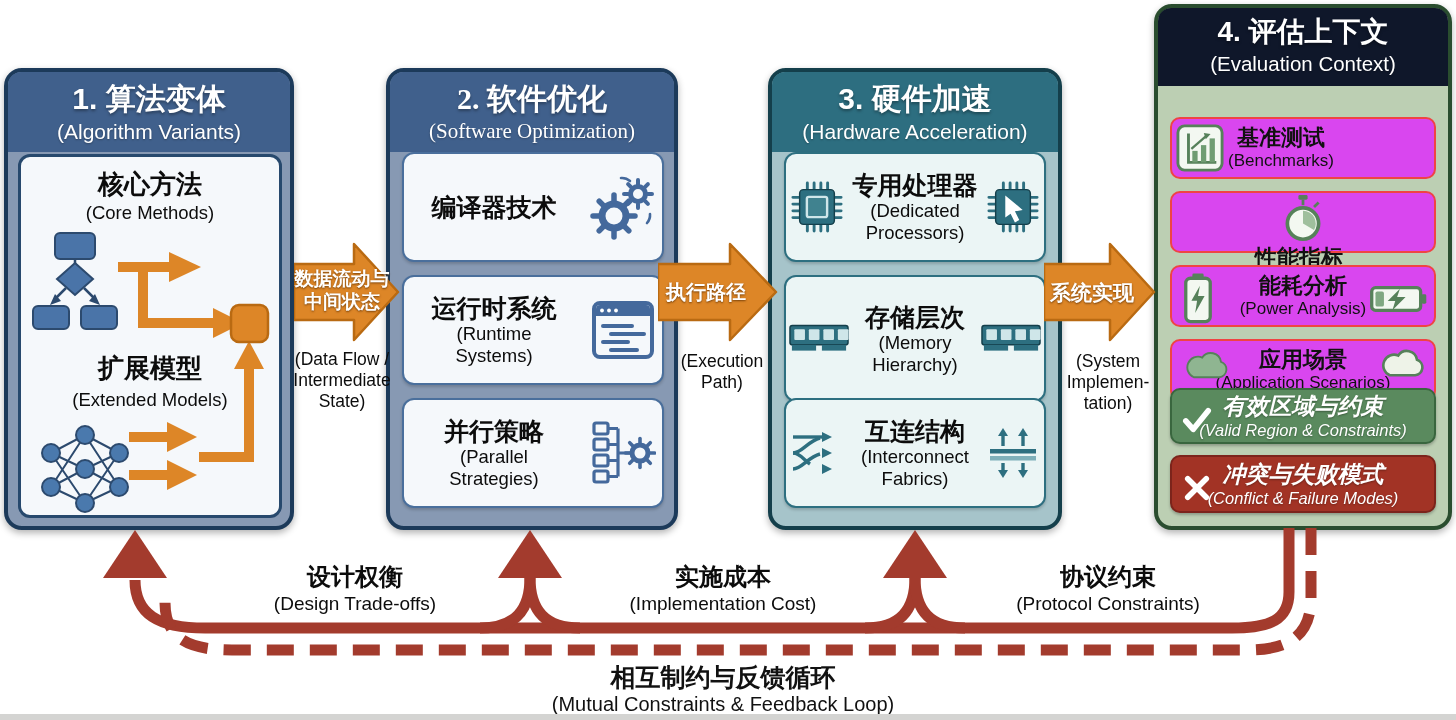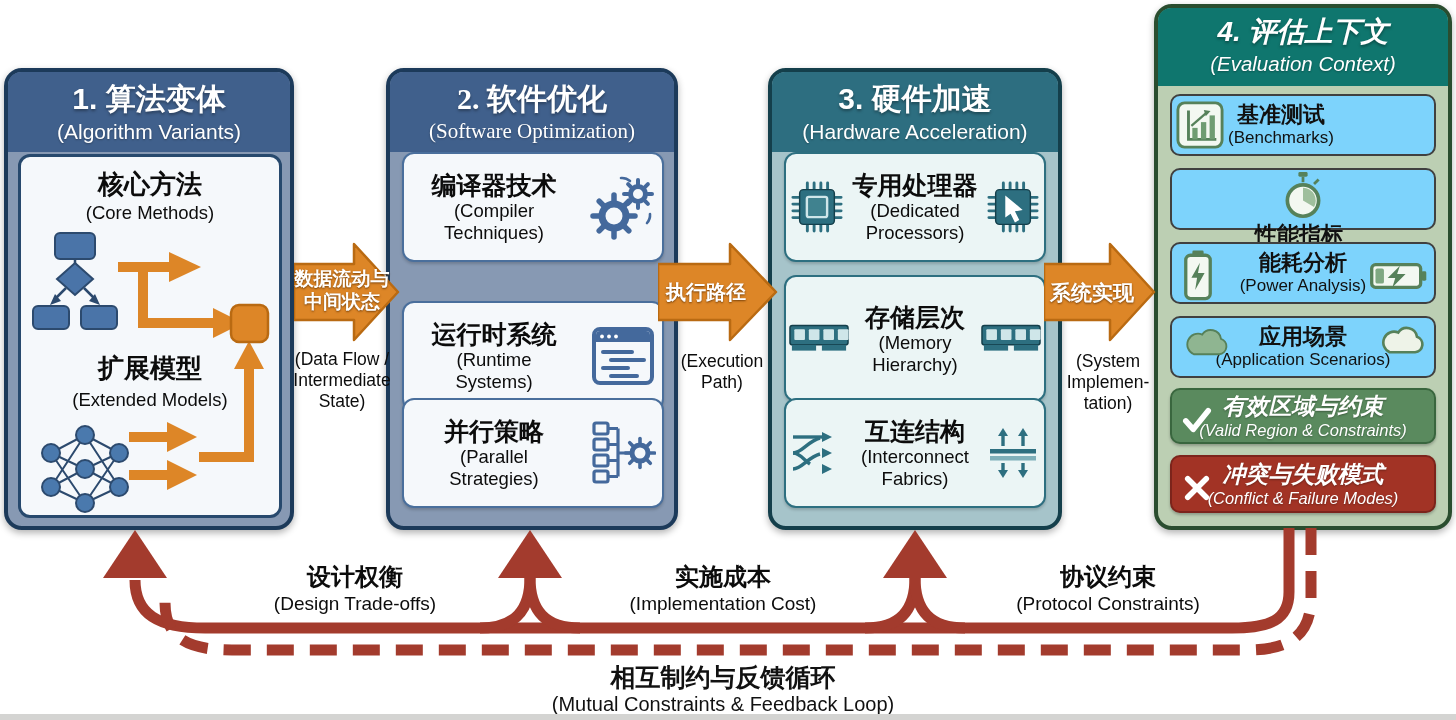--- a/index.html
+++ b/index.html
@@ -13,28 +13,28 @@
   .stage-header{position:absolute;left:0;right:0;top:0;text-align:center;color:#fff;
                 border-radius:13px 13px 0 0;}
   .stage-title{font-weight:bold;font-size:30px;line-height:38px;padding-top:8px;
                text-shadow:0 2px 3px rgba(0,0,0,.35);}
   .stage-sub{font-size:21px;line-height:27px;text-shadow:0 1px 2px rgba(0,0,0,.3);}
   .s12{background:#8799b3;border-color:#1c3a5a;}
   .s12 .stage-header{background:#40608c;}
   .s3{background:#a6c4ca;border-color:#143f4b;}
   .s3 .stage-header{background:#2d6e80;}
   .s4{background:#bccfb3;border-color:#2a4d2f;}
-  .s4 .stage-header{background:#0f766e;font-style:italic;}
+  .s4 .stage-header{background:#0f172a;}
   
   .panel1{position:absolute;background:#f5f8fb;border:3px solid #27496d;border-radius:12px;}
   .card{position:absolute;box-sizing:border-box;border-radius:12px;display:flex;align-items:center;
         box-shadow:0 2px 3px rgba(0,0,0,.18);}
   .card-b{background:#f5f8fb;border:2.5px solid #4a6f9c;}
   .card-t{background:#ebf5f5;border:2.5px solid #2d6f80;}
-  .card-g{background:#7dd3fc;border:2px solid #404040;}
+  .card-g{background:#d946ef;border:2px solid #ef4444;margin-top:23px;}
   .card .txt{flex:1;text-align:center;}
   .zh{font-weight:bold;font-size:25px;line-height:30px;color:#0c0c0c;}
   .en{font-size:18.5px;line-height:22px;color:#0c0c0c;}
   .icon-col{display:flex;align-items:center;justify-content:center;}
   
   .g-item{position:absolute;box-sizing:border-box;border-radius:10px;}
   .g-title{font-weight:bold;font-size:22px;line-height:26px;text-align:center;}
   .g-sub{font-size:17px;line-height:20px;text-align:center;white-space:nowrap;}
   .badge{position:absolute;box-sizing:border-box;border-radius:10px;color:#fff;text-align:center;
          box-shadow:0 2px 3px rgba(0,0,0,.25);font-style:italic;}
@@ -118,22 +118,20 @@
   </div>
 
   <div class="stage s12" style="left:386px;top:68px;width:292px;height:462px;">
     <div class="stage-header" style="height:80px;font-family:Liberation Serif, serif;">
       <div class="stage-title">2. 软件优化</div>
       <div class="stage-sub">(Software Optimization)</div>
     </div>
     <div class="card card-b" style="left:12px;top:80px;width:262px;height:110px;">
       <div class="txt">
         <div class="zh">编译器技术</div>
-        <div class="en pre">(Compiler
-Techniques)</div>
       </div>
       <div class="icon-col" style="width:78px;">
         <svg width="70" height="70" viewBox="0 0 70 70">
           <g stroke="#44699c" fill="none" stroke-linecap="round">
             <circle cx="26" cy="44" r="12" stroke-width="7"></circle>
             <g stroke-width="5.5">
               <line x1="41" y1="44" x2="47" y2="44"></line>
                 <line x1="36.6" y1="54.6" x2="40.8" y2="58.8"></line>
               <line x1="26" y1="59" x2="26" y2="65"></line>
                 <line x1="15.4" y1="54.6" x2="11.2" y2="58.8"></line>
@@ -152,21 +150,21 @@
                 <line x1="43.3" y1="28.7" x2="40.1" y2="31.9"></line>
               <line x1="43.3" y1="15.3" x2="40.1" y2="12.1"></line>
                 <line x1="56.7" y1="15.3" x2="59.9" y2="12.1"></line>
             </g>
             <path d="M33 6 a12 12 0 0 1 9 3" stroke-width="2.6"></path>
             <path d="M62 42 a12 12 0 0 1 -3 9" stroke-width="2.6"></path>
           </g>
         </svg>
       </div>
     </div>
-    <div class="card card-b" style="left:12px;top:203px;width:262px;height:110px;margin-top:26px;">
+    <div class="card card-b" style="left:12px;top:203px;width:262px;height:110px;">
       <div class="txt">
         <div class="zh">运行时系统</div>
         <div class="en pre">(Runtime
 Systems)</div>
       </div>
       <div class="icon-col" style="width:78px;">
         <svg width="64" height="62" viewBox="0 0 64 62">
           <rect x="3" y="4" width="58" height="54" rx="6" fill="#f5f8fb" stroke="#44699c" stroke-width="4"></rect>
           <path d="M9 6 h46 a4 4 0 0 1 4 4 v7 H5 v-7 a4 4 0 0 1 4 -4 z" fill="#44699c"></path>
           <circle cx="11" cy="11.5" r="1.9" fill="#fff"></circle>

